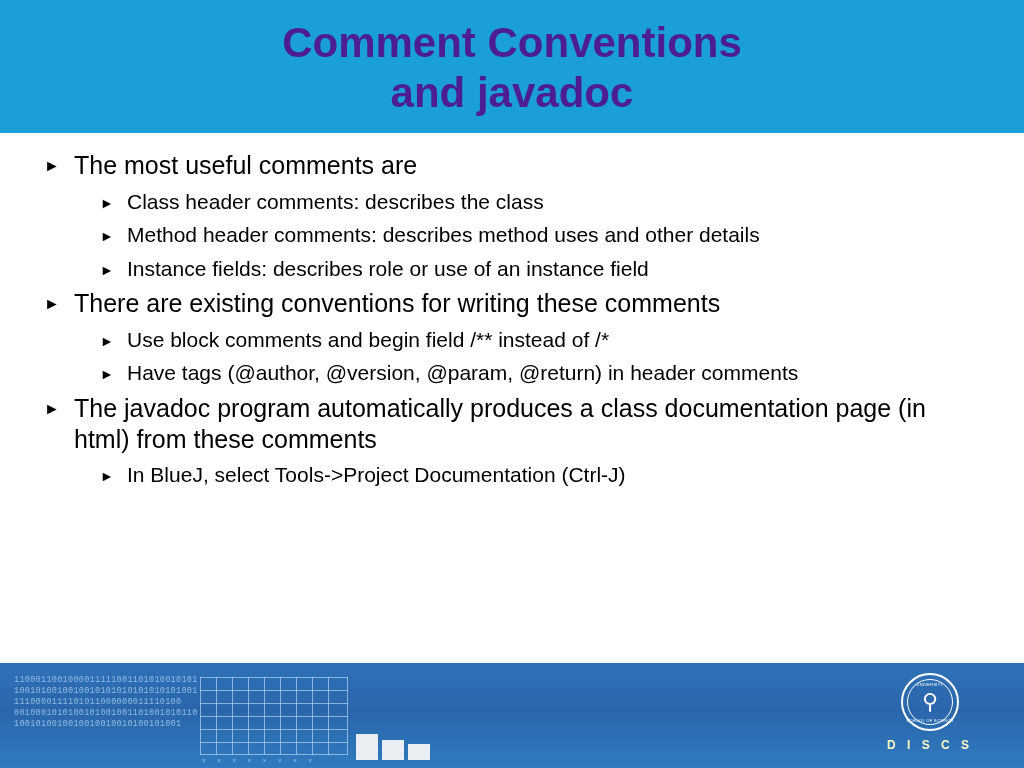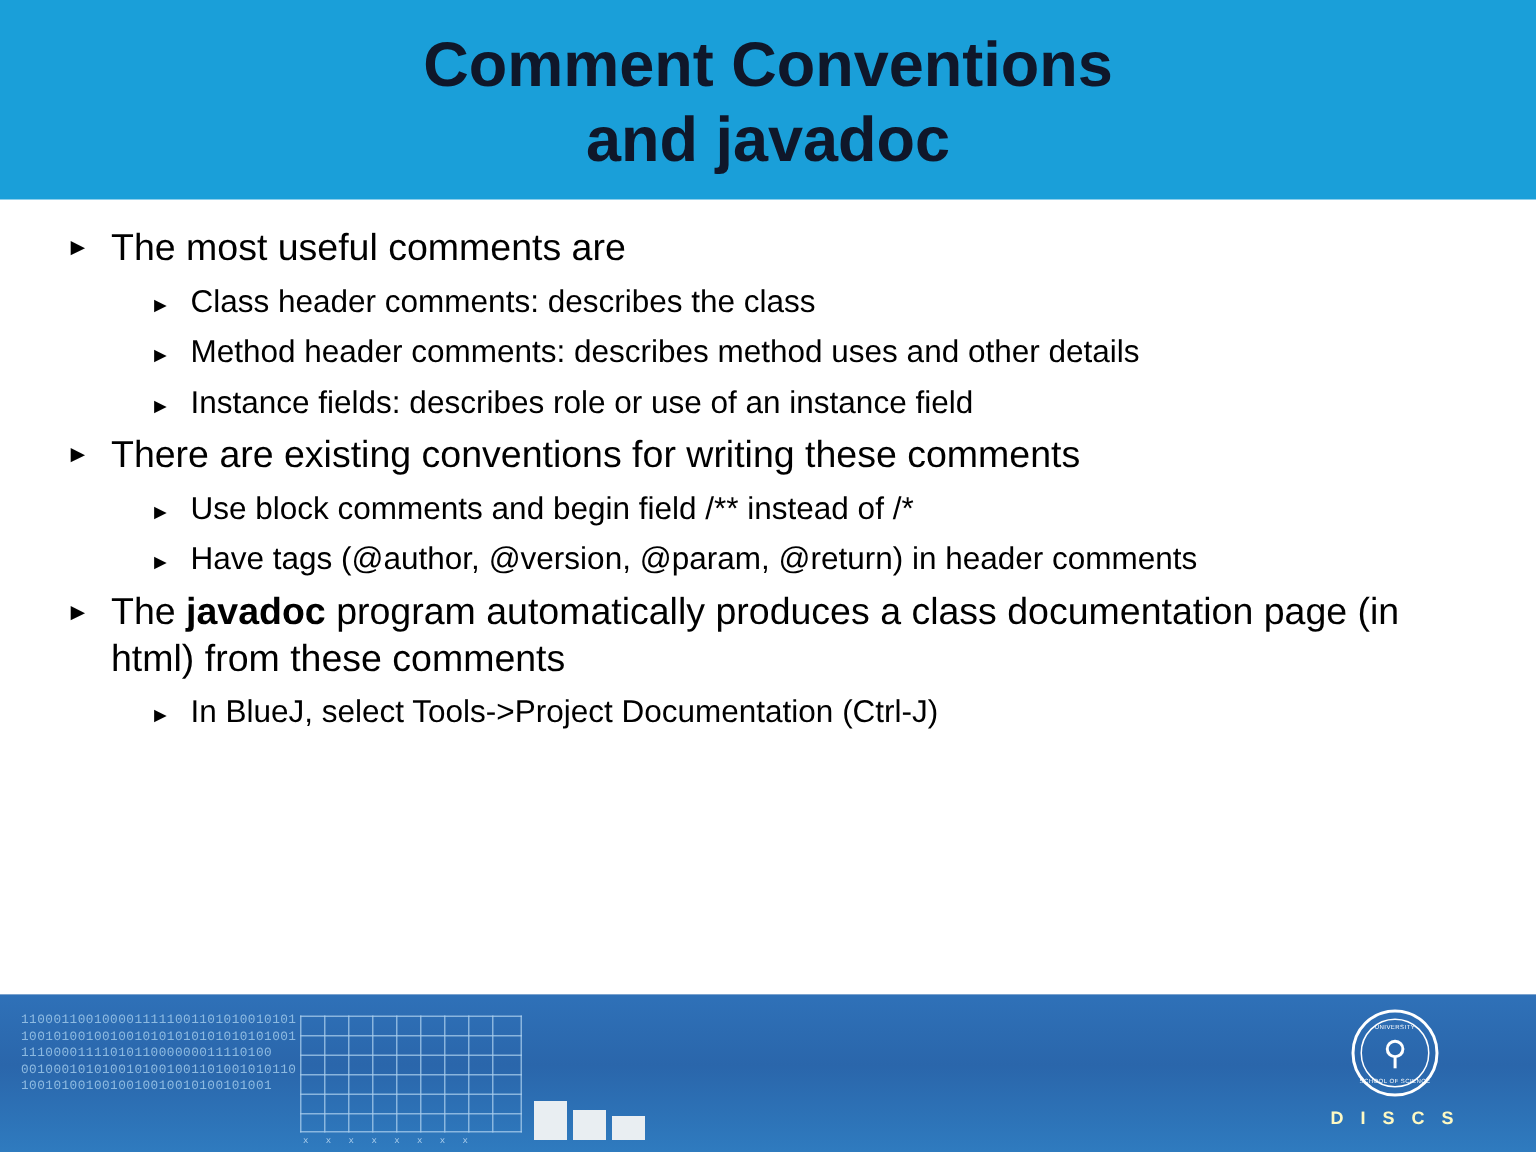--- a/index.html
+++ b/index.html
@@ -28,21 +28,21 @@
     height: 133px;
     background: #1a9fd9;
     display: flex;
     flex-direction: column;
     align-items: center;
     justify-content: center;
     box-sizing: border-box;
     padding-top: 2px;
   }
   .title-line {
-    color: #0f172a;
+    color: #4c1d95;
     font-size: 42px;
     font-weight: bold;
     line-height: 1.18;
     text-align: left;
     letter-spacing: 0px;
   }
   
   .content {
     position: absolute;
     left: 0;
@@ -82,21 +82,21 @@
     margin-top: 8px;
     margin-left: 56px;
     line-height: 1.22;
   }
   .lvl2 > .marker {
     font-size: 14px;
     padding-top: 7px;
     width: 27px;
   }
   b.bold {
-    font-weight: bold;
+    font-weight: normal;
     text-align: center;
   }
   
   .footer {
     position: absolute;
     left: 0;
     top: 663px;
     width: 1024px;
     height: 105px;
     background: #2c6ab0;

